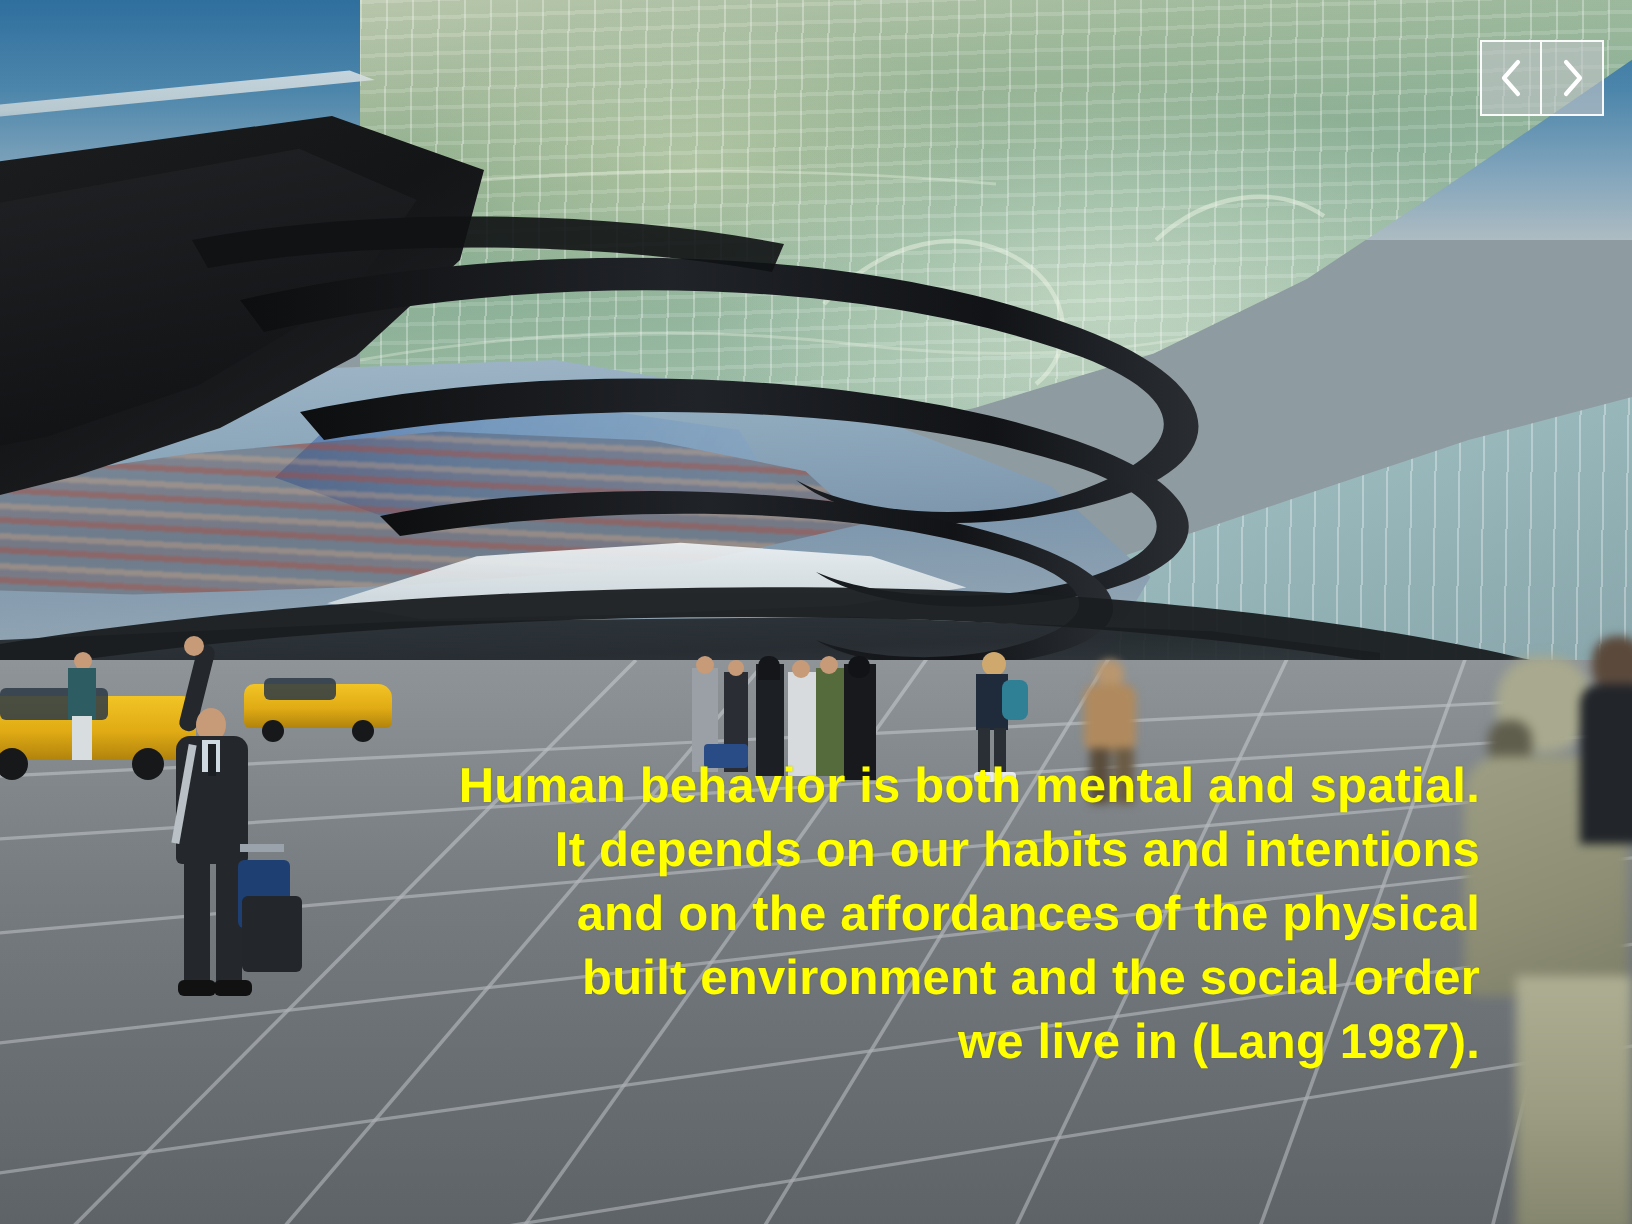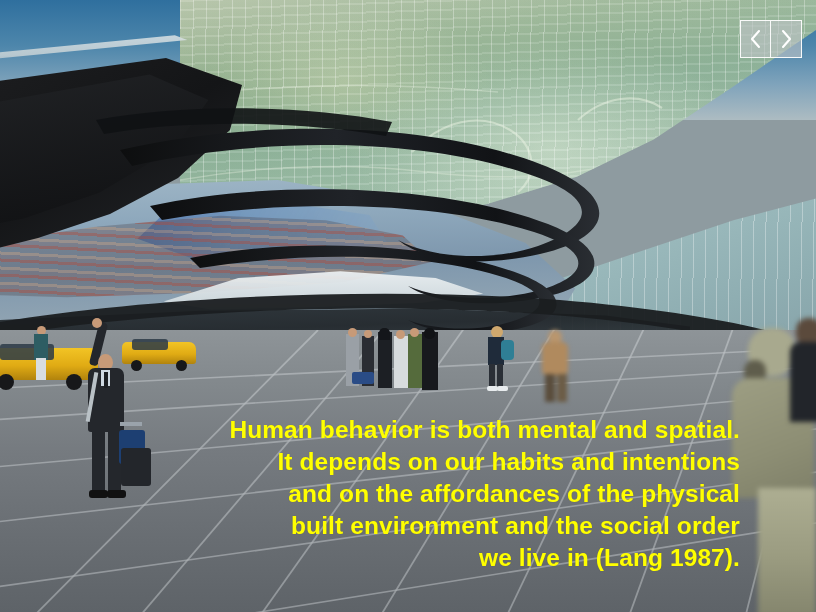--- a/index.html
+++ b/index.html
@@ -151,21 +151,21 @@
   }
   .wheel { position:absolute; background:#17181a; border-radius:50%; }
 
   
   .bm-suit { position:absolute; background:#24272c; }
   .bm-skin { position:absolute; background:#c79a78; border-radius:50%; }
 
   
   .caption {
     position:absolute;
-    left:120px; top:414px; width:620px;
+    left:120px; top:378px; width:620px;
     text-align:right;
     color:#ffff00;
     font-family:"Liberation Sans", sans-serif;
     font-weight:bold;
     font-size:24.5px;
     line-height:32px;
     letter-spacing:0.1px;
     white-space:pre-line;
     text-shadow:0 0 1px rgba(90,80,0,0.35);
   }

